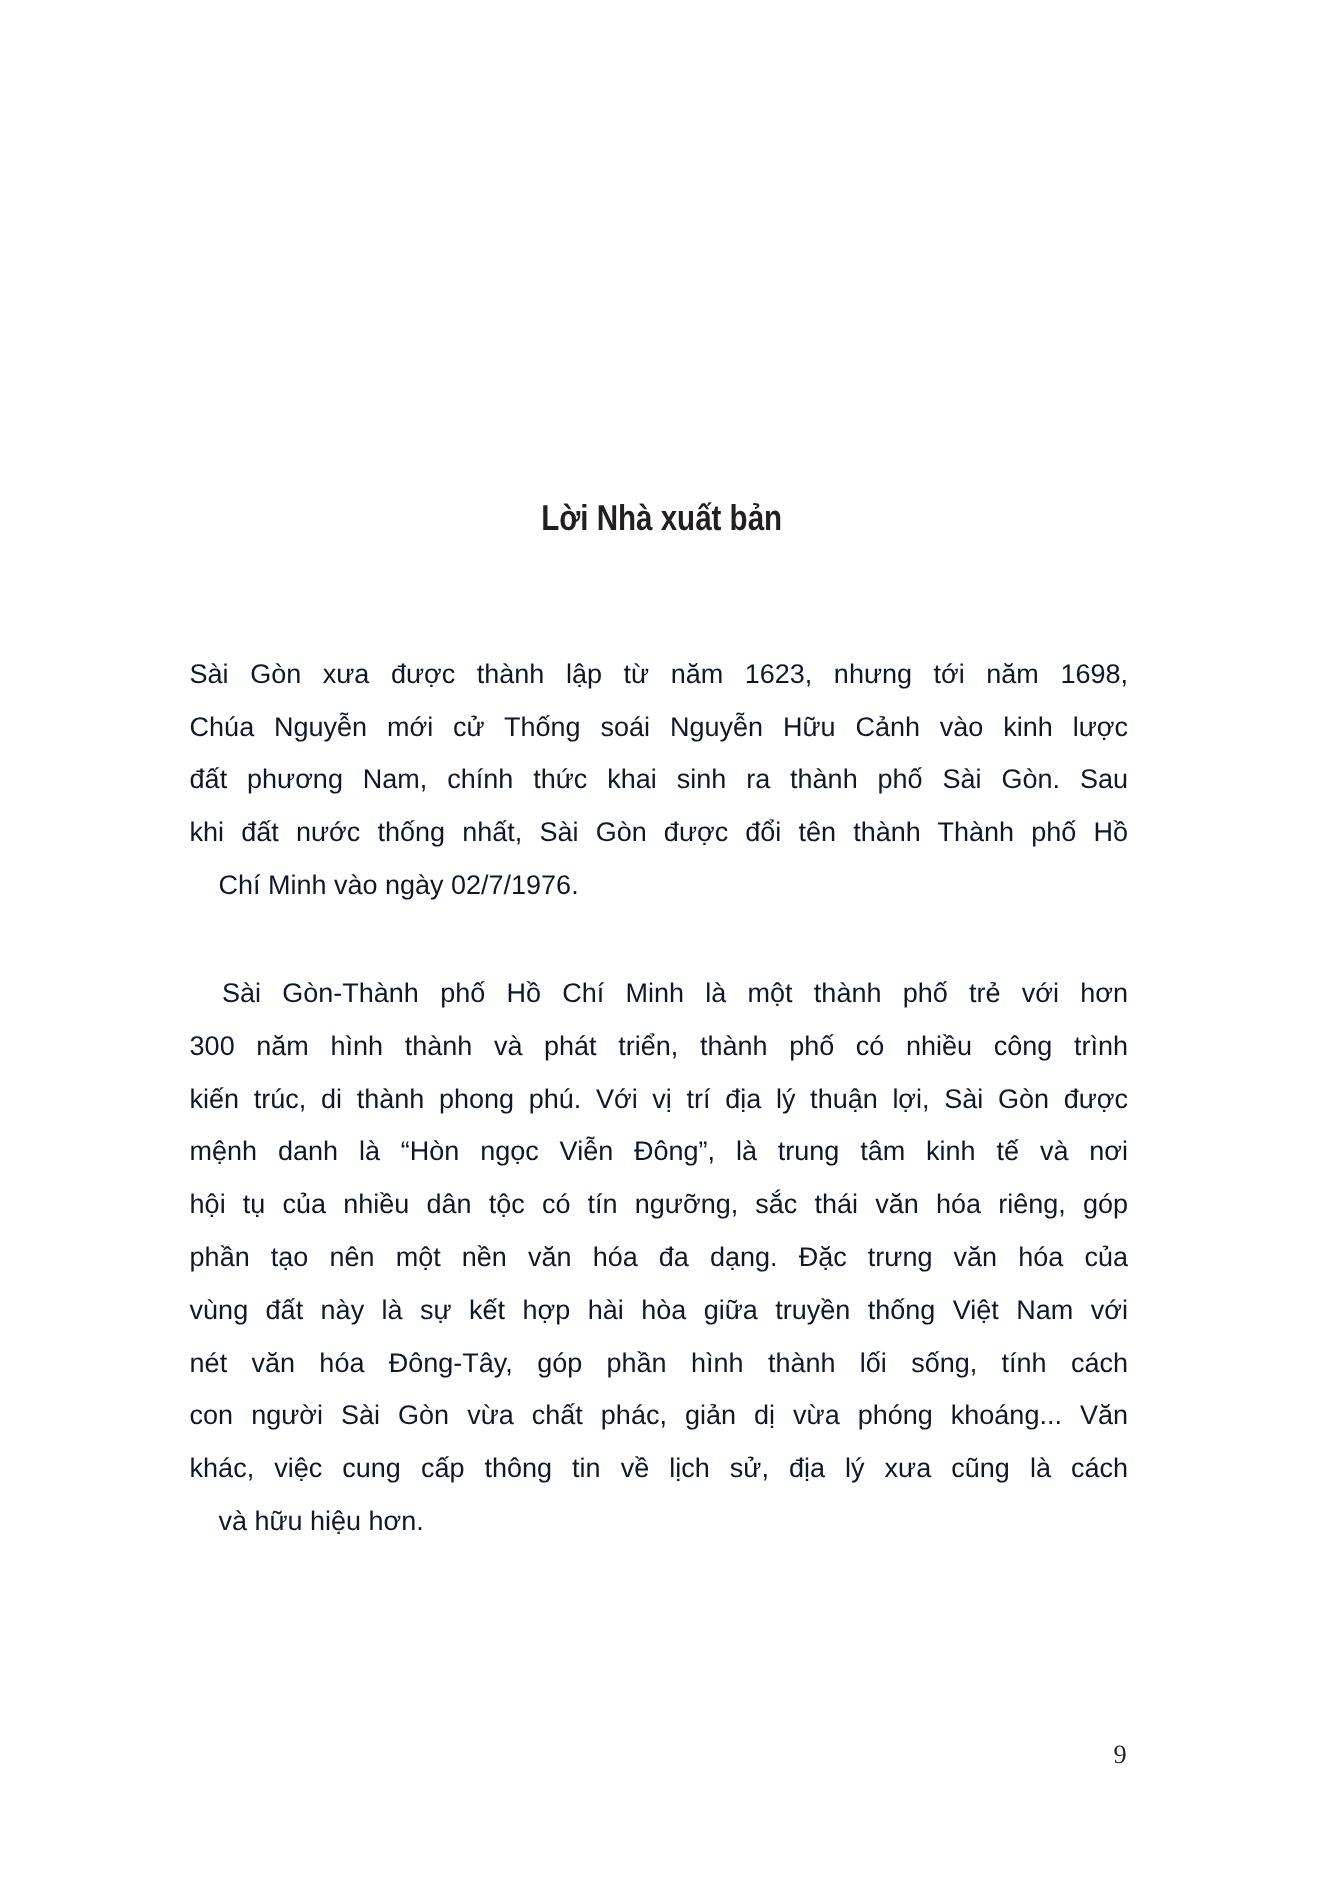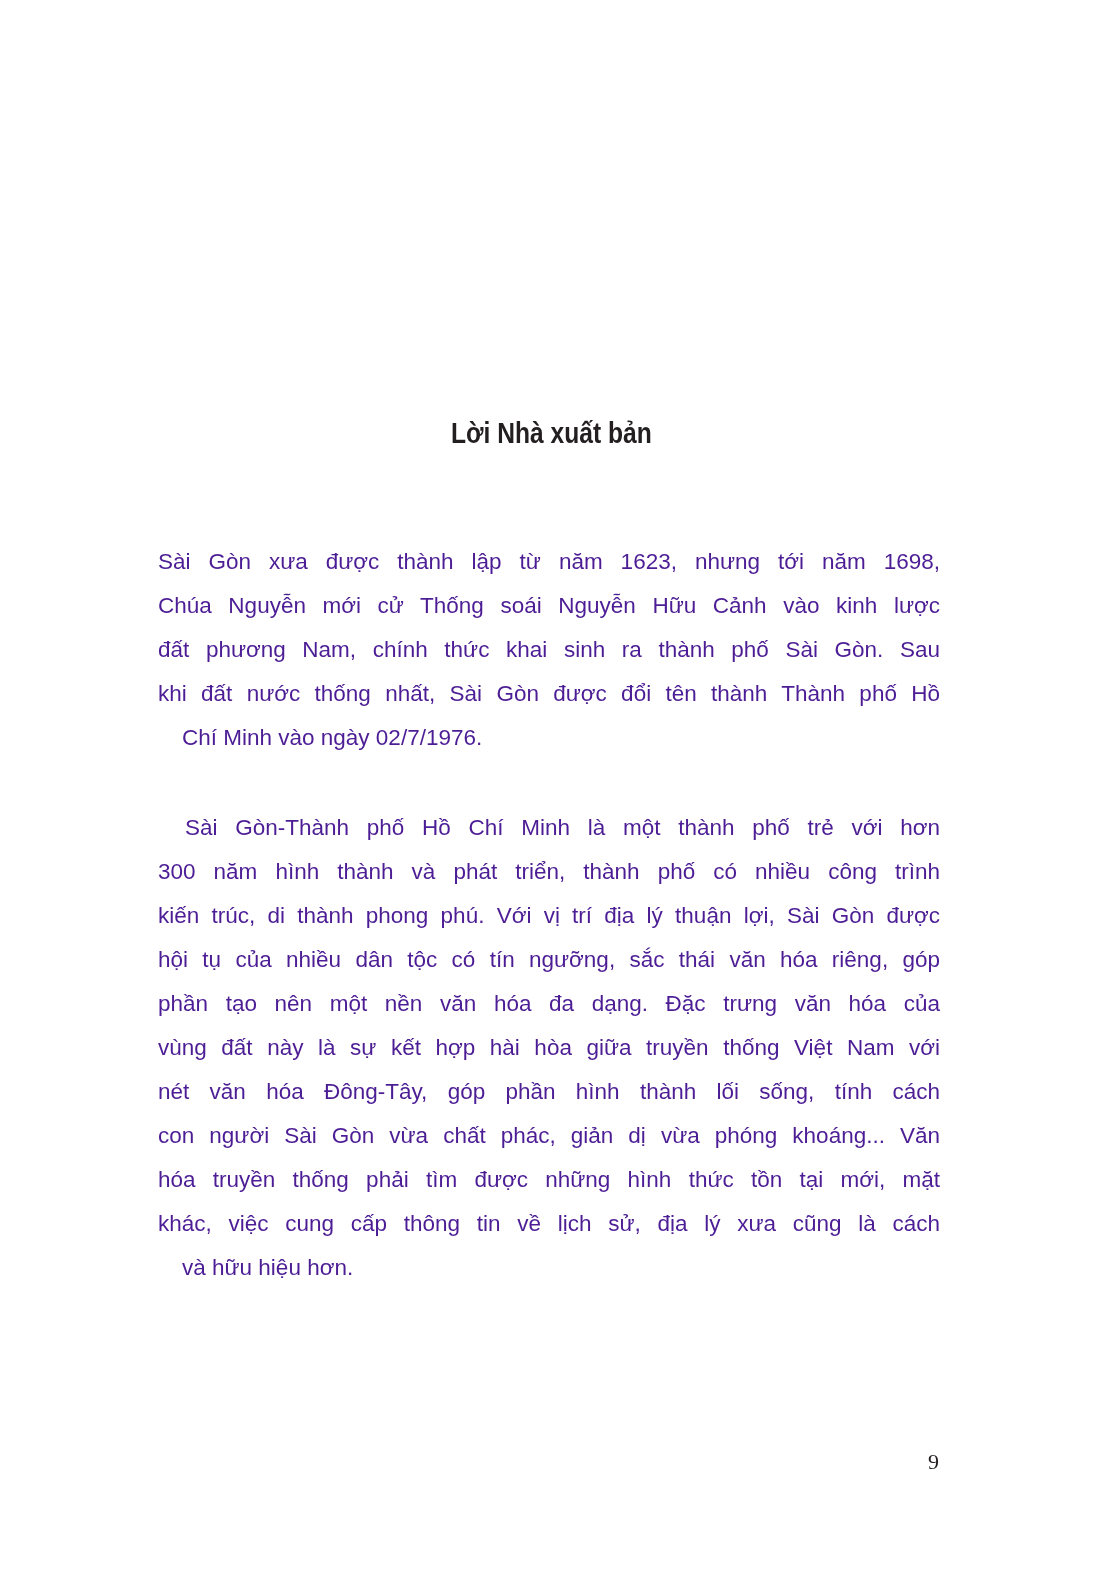--- a/index.html
+++ b/index.html
@@ -8,21 +8,21 @@
     position: absolute; left: 0; width: 1103px; top: 396px;
     text-align: center;
     font-family: "Liberation Sans", sans-serif;
     font-weight: bold; font-size: 30px; color: #231f20;
     letter-spacing: 0px;
     transform: scaleX(0.82); transform-origin: 551px 0;
   }
   .body-text {
     position: absolute; left: 158px; width: 782px;
     font-family: "Liberation Sans", sans-serif;
-    font-size: 22.5px; color: #4c1d95;
+    font-size: 22.5px; color: #0f172a;
   }
   .line {
     height: 44px; line-height: 44px;
     text-align: justify; text-align-last: justify;
     white-space: nowrap; overflow: visible;
     display: block;
   }
   .line.last { text-align-last: left; margin-left: 24px; }
   .line.indent { padding-left: 27px; }
   .para1 { top: 540px; }
@@ -42,23 +42,23 @@
   <span class="line">Chúa Nguyễn mới cử Thống soái Nguyễn Hữu Cảnh vào kinh lược</span>
   <span class="line">đất phương Nam, chính thức khai sinh ra thành phố Sài Gòn. Sau</span>
   <span class="line">khi đất nước thống nhất, Sài Gòn được đổi tên thành Thành phố Hồ</span>
   <span class="line last">Chí Minh vào ngày 02/7/1976.</span>
 </div>
 
 <div class="body-text para2">
   <span class="line indent">Sài Gòn-Thành phố Hồ Chí Minh là một thành phố trẻ với hơn</span>
   <span class="line">300 năm hình thành và phát triển, thành phố có nhiều công trình</span>
   <span class="line">kiến trúc, di thành phong phú. Với vị trí địa lý thuận lợi, Sài Gòn được</span>
+  <span class="line">mệnh danh là “Hòn ngọc Viễn Đông”, là trung tâm kinh tế và nơi</span>
   <span class="line">hội tụ của nhiều dân tộc có tín ngưỡng, sắc thái văn hóa riêng, góp</span>
   <span class="line">phần tạo nên một nền văn hóa đa dạng. Đặc trưng văn hóa của</span>
   <span class="line">vùng đất này là sự kết hợp hài hòa giữa truyền thống Việt Nam với</span>
   <span class="line">nét văn hóa Đông-Tây, góp phần hình thành lối sống, tính cách</span>
   <span class="line">con người Sài Gòn vừa chất phác, giản dị vừa phóng khoáng... Văn</span>
-  <span class="line">hóa truyền thống phải tìm được những hình thức tồn tại mới, mặt</span>
   <span class="line">khác, việc cung cấp thông tin về lịch sử, địa lý xưa cũng là cách</span>
   <span class="line last">và hữu hiệu hơn.</span>
 </div>
 
 <div class="page-num">9</div>
 
 </body></html>

